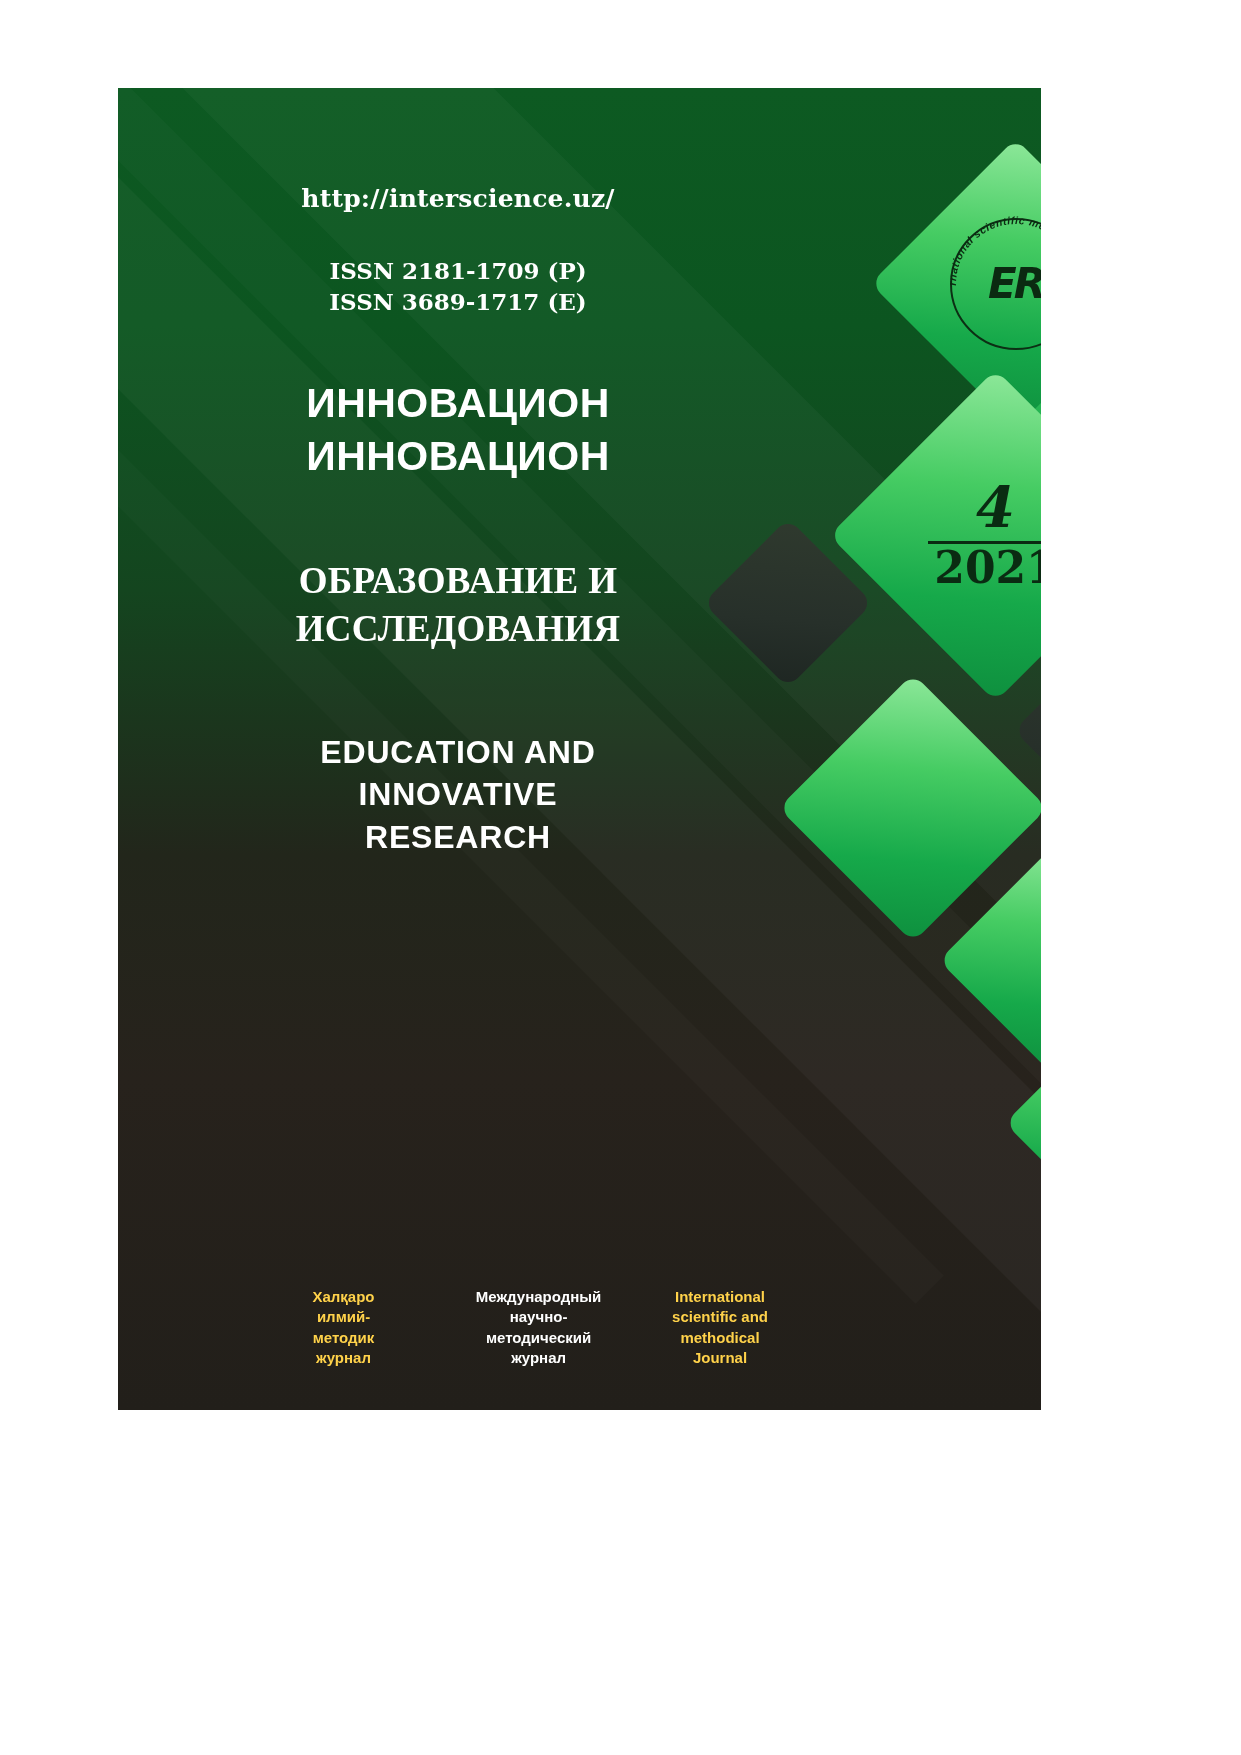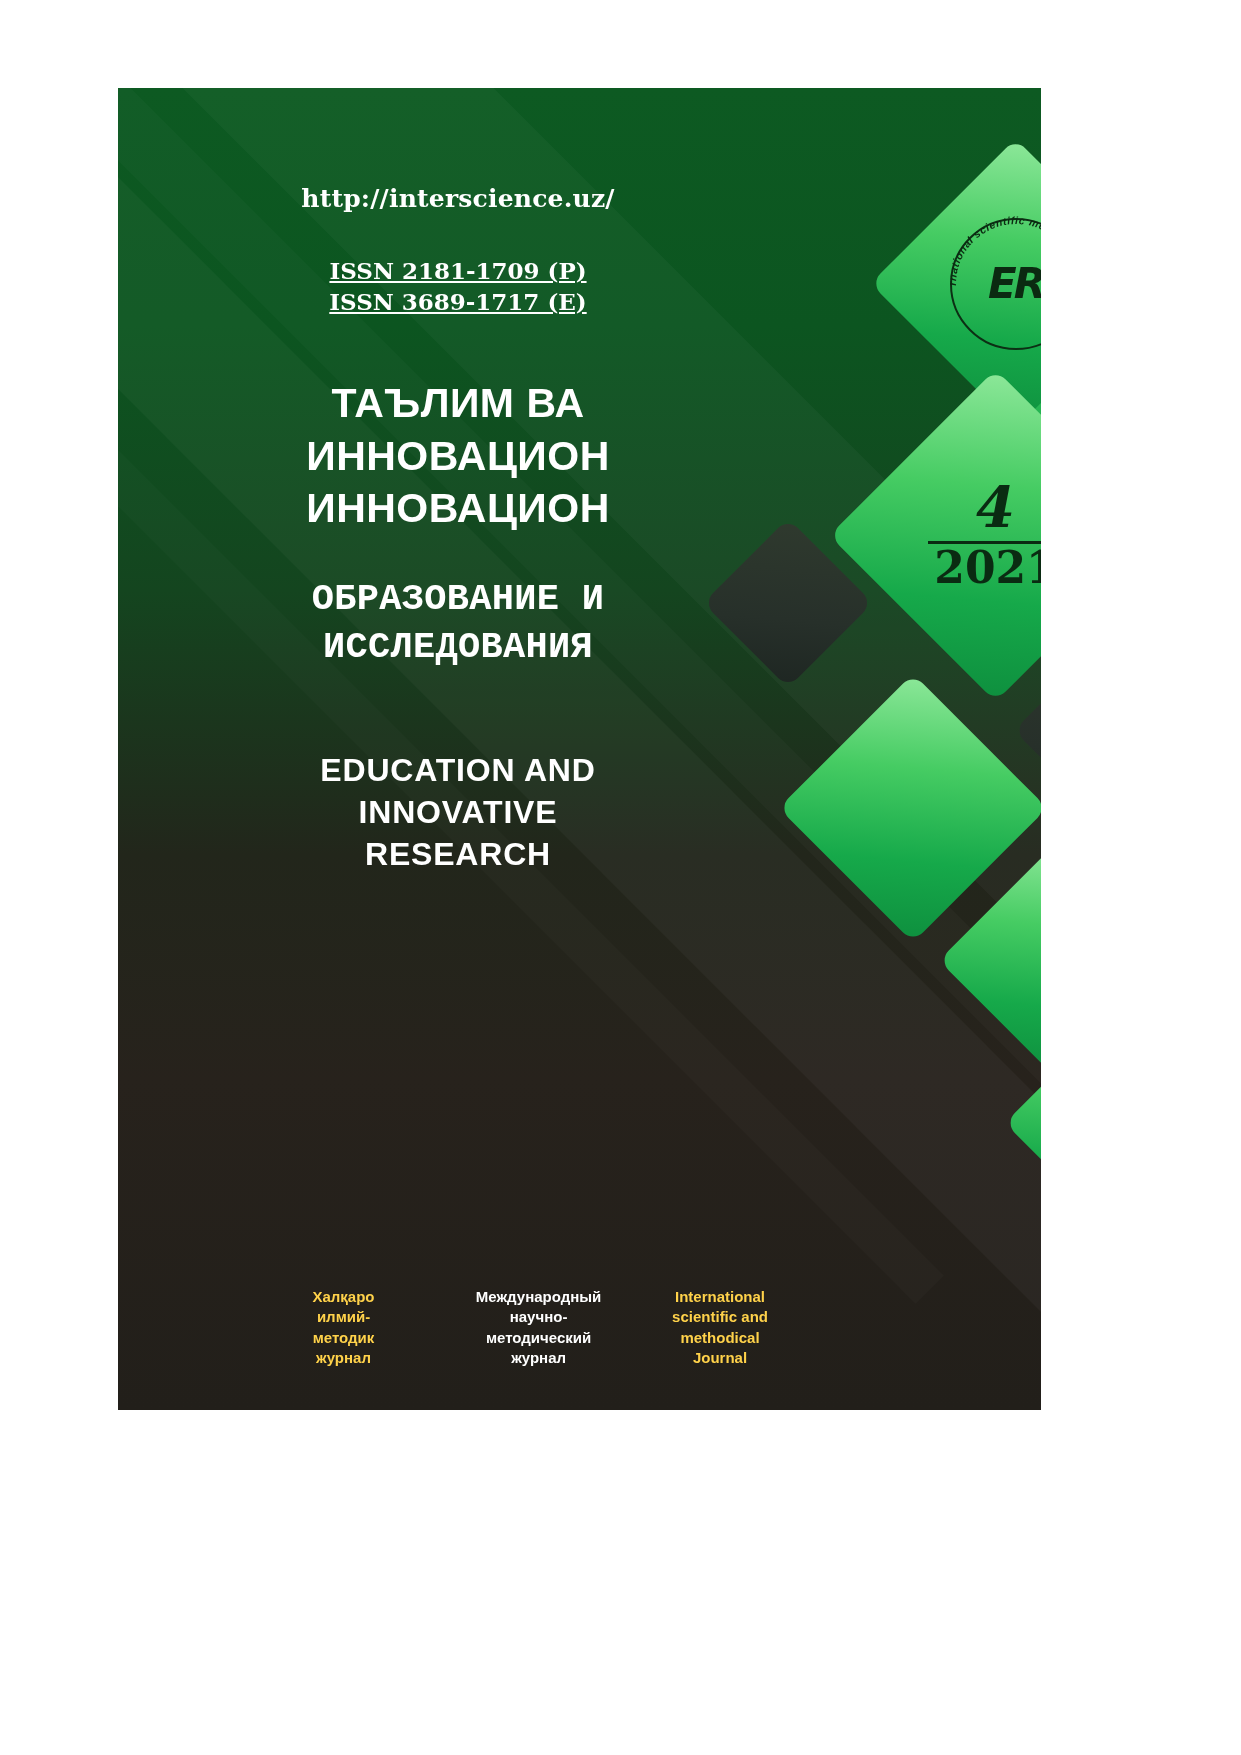--- a/index.html
+++ b/index.html
@@ -162,34 +162,33 @@
     color: #ffffff;
     letter-spacing: 0.2px;
   }
   .issn-block {
     margin-top: 42px;
     font-family: "DejaVu Serif", serif;
     font-weight: bold;
     font-size: 23px;
     line-height: 1.35;
     color: #ffffff;
-    text-decoration: underline;
   }
   .title-uz {
     margin-top: 60px;
     font-family: "Liberation Sans", sans-serif;
     font-weight: bold;
     font-size: 41px;
     line-height: 1.28;
     letter-spacing: 0.5px;
     color: #ffffff;
   }
   .title-ru {
-    margin-top: 40px;
-    font-family: Liberation Mono, monospace;
+    margin-top: 75px;
+    font-family: Liberation Serif, serif;
     font-weight: bold;
     font-size: 37px;
     line-height: 1.3;
     letter-spacing: 0.3px;
     color: #ffffff;
   }
   .title-en {
     margin-top: 78px;
     font-family: "Liberation Sans", sans-serif;
     font-weight: bold;
@@ -265,21 +264,20 @@
 
   <div id="textblock">
     <div class="site-url">http://interscience.uz/</div>
 
     <div class="issn-block">
       <div>ISSN  2181-1709 (P)</div>
       <div>ISSN  3689-1717 (E)</div>
     </div>
 
     <div class="title-uz">
-      <div>ТАЪЛИМ ВА</div>
       <div>ИННОВАЦИОН</div>
       <div>ИННОВАЦИОН</div>
     </div>
 
     <div class="title-ru">
       <div>ОБРАЗОВАНИЕ И</div>
       <div>ИССЛЕДОВАНИЯ</div>
     </div>
 
     <div class="title-en">

